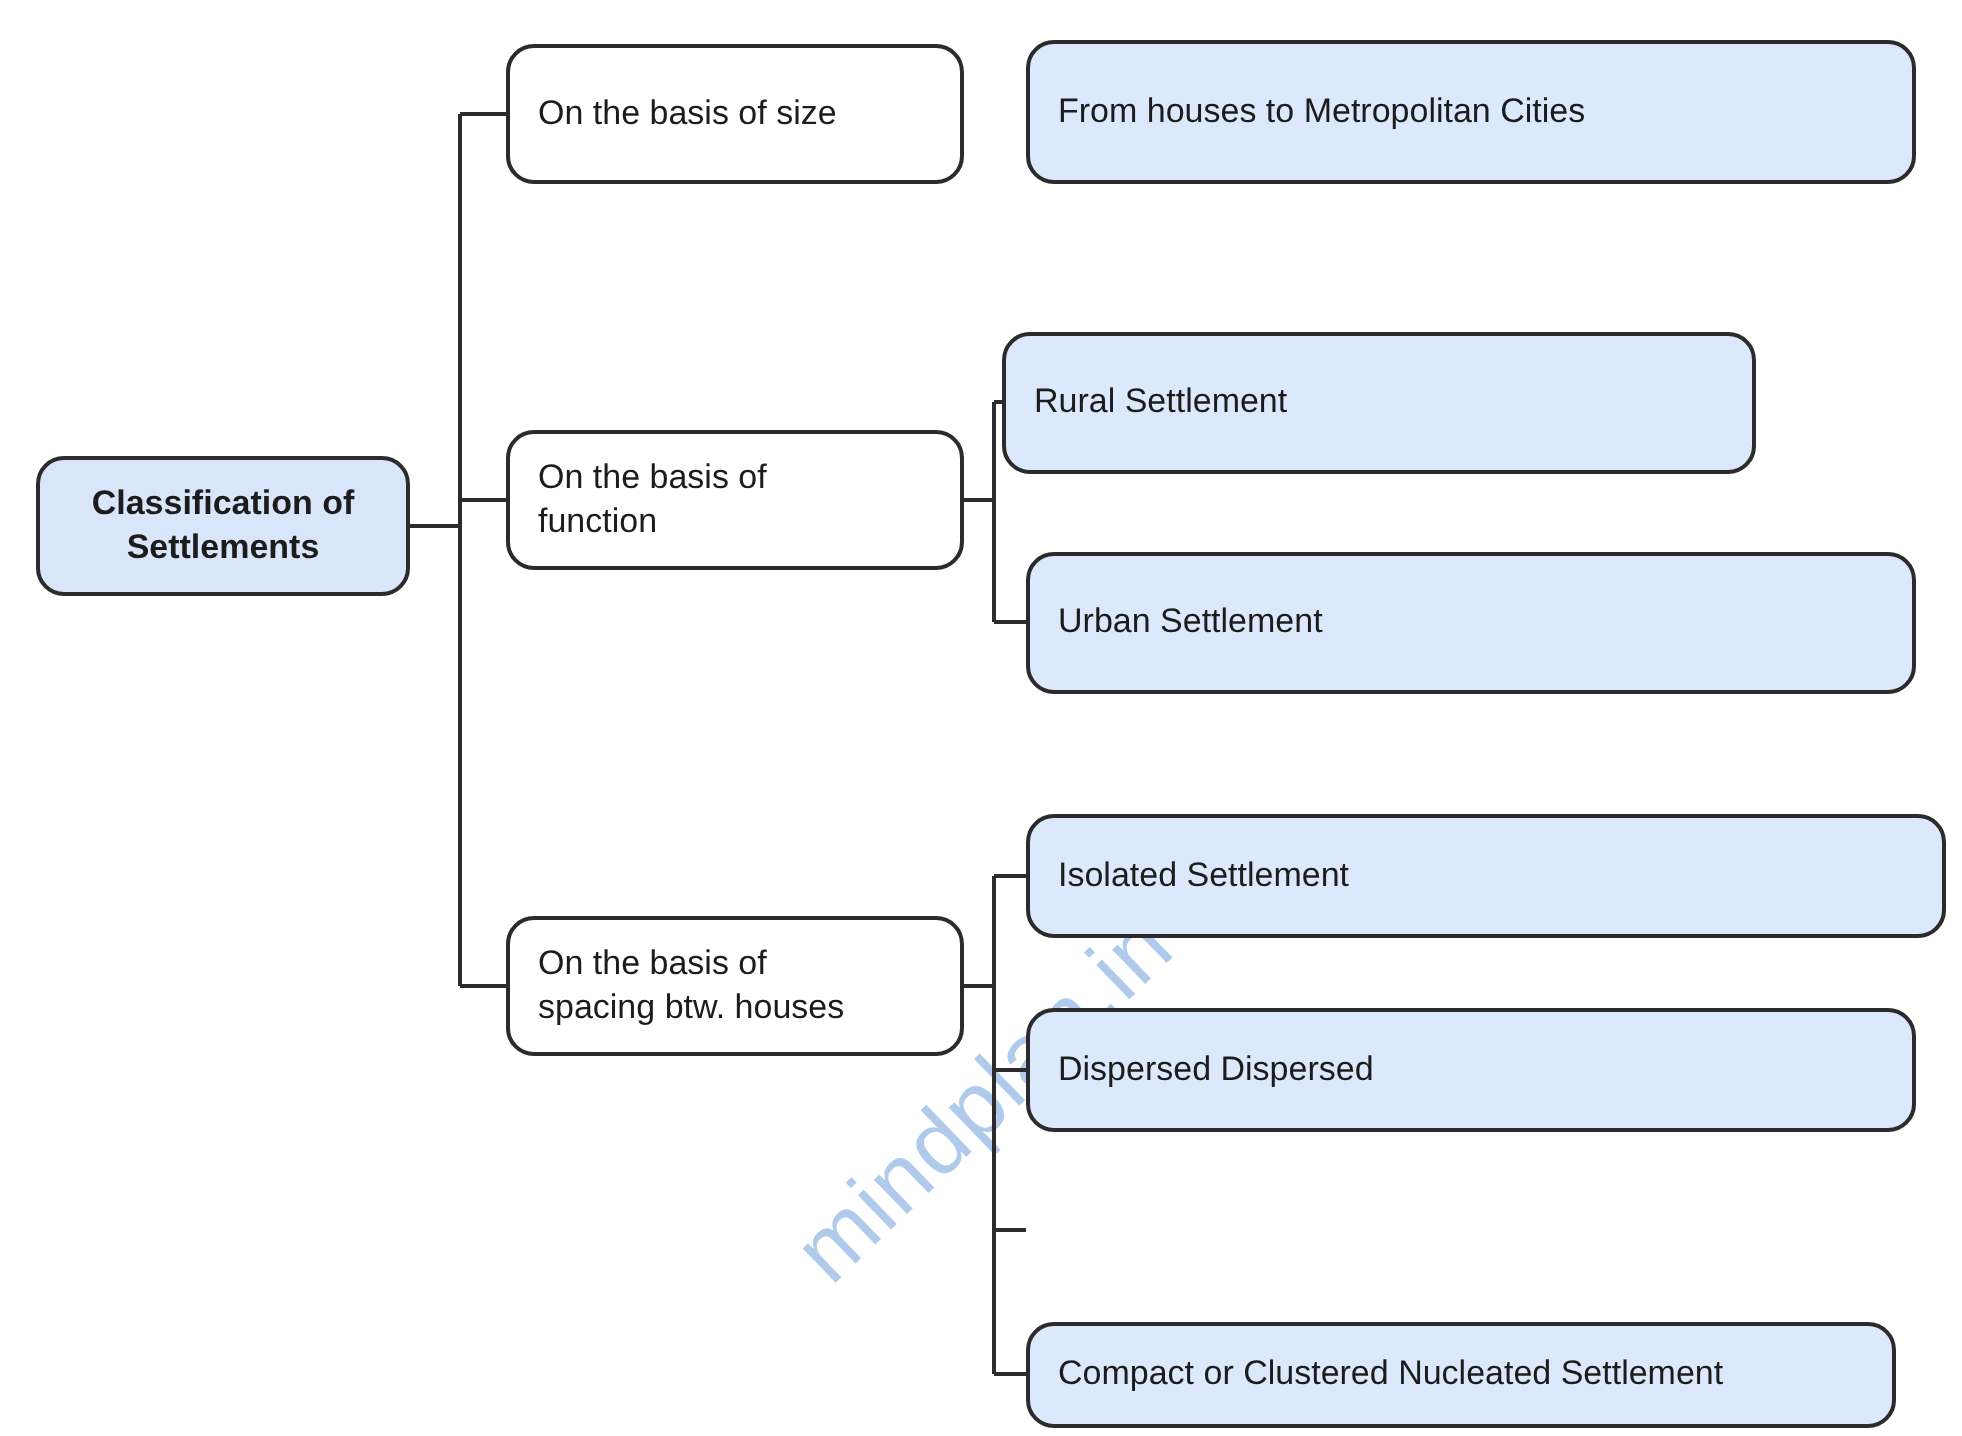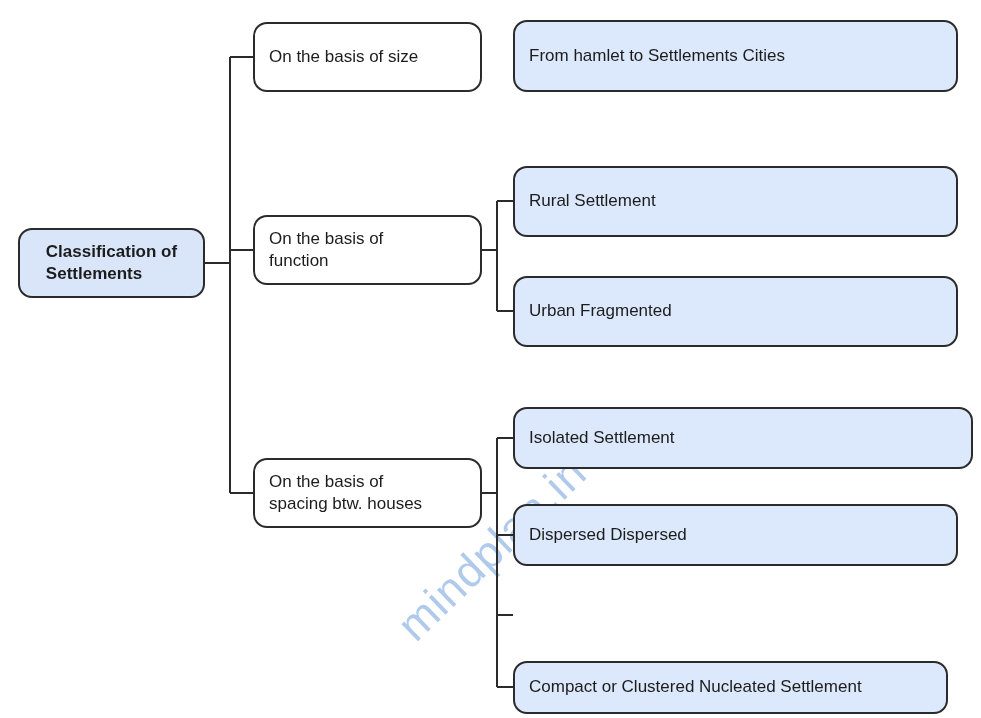--- a/index.html
+++ b/index.html
@@ -33,21 +33,21 @@
     display:flex;align-items:center;
     padding:0 14px;
     font-size:17px;line-height:1.3;color:var(--text);
     white-space:pre-line;
     z-index:3;
   }
   .leaf{background:var(--leaf-fill);}
   .branch{background:var(--branch-fill);}
   .root{
     background:var(--root-fill);
-    justify-content:center;
+    justify-content:center;text-align:center;
     font-weight:bold;font-size:17px;
   }
   .watermark{
     position:absolute;left:342px;top:523px;width:300px;
     text-align:center;
     font-size:45px;font-weight:500;letter-spacing:1px;
     color:var(--watermark);opacity:0.8;
     transform:rotate(-44deg);
     z-index:1;pointer-events:none;
   }
@@ -79,25 +79,25 @@
 Settlements</div>
 
   <div class="node branch" style="left:253px;top:22px;width:229px;height:70px">On the basis of size</div>
 
   <div class="node branch" style="left:253px;top:215px;width:229px;height:70px">On the basis of
 function</div>
 
   <div class="node branch" style="left:253px;top:458px;width:229px;height:70px">On the basis of
 spacing btw. houses</div>
 
-  <div class="node leaf" style="left:513px;top:20px;width:445px;height:72px">From hamlet to Settlements Cities</div>
+  <div class="node leaf" style="left:513px;top:20px;width:445px;height:72px">From houses to Metropolitan Cities</div>
 
-  <div class="node leaf" style="left:513px;top:166px;width:445px;height:71px">Rural Settlement</div>
+  <div class="node leaf" style="left:501px;top:166px;width:377px;height:71px">Rural Settlement</div>
 
-  <div class="node leaf" style="left:513px;top:276px;width:445px;height:71px">Urban Fragmented</div>
+  <div class="node leaf" style="left:513px;top:276px;width:445px;height:71px">Urban Settlement</div>
 
   <div class="node leaf" style="left:513px;top:407px;width:460px;height:62px">Isolated Settlement</div>
 
   <div class="node leaf" style="left:513px;top:504px;width:445px;height:62px">Dispersed Dispersed</div>
 
 
   <div class="node leaf" style="left:513px;top:661px;width:435px;height:53px">Compact or Clustered Nucleated Settlement</div>
 
 </div>
 

